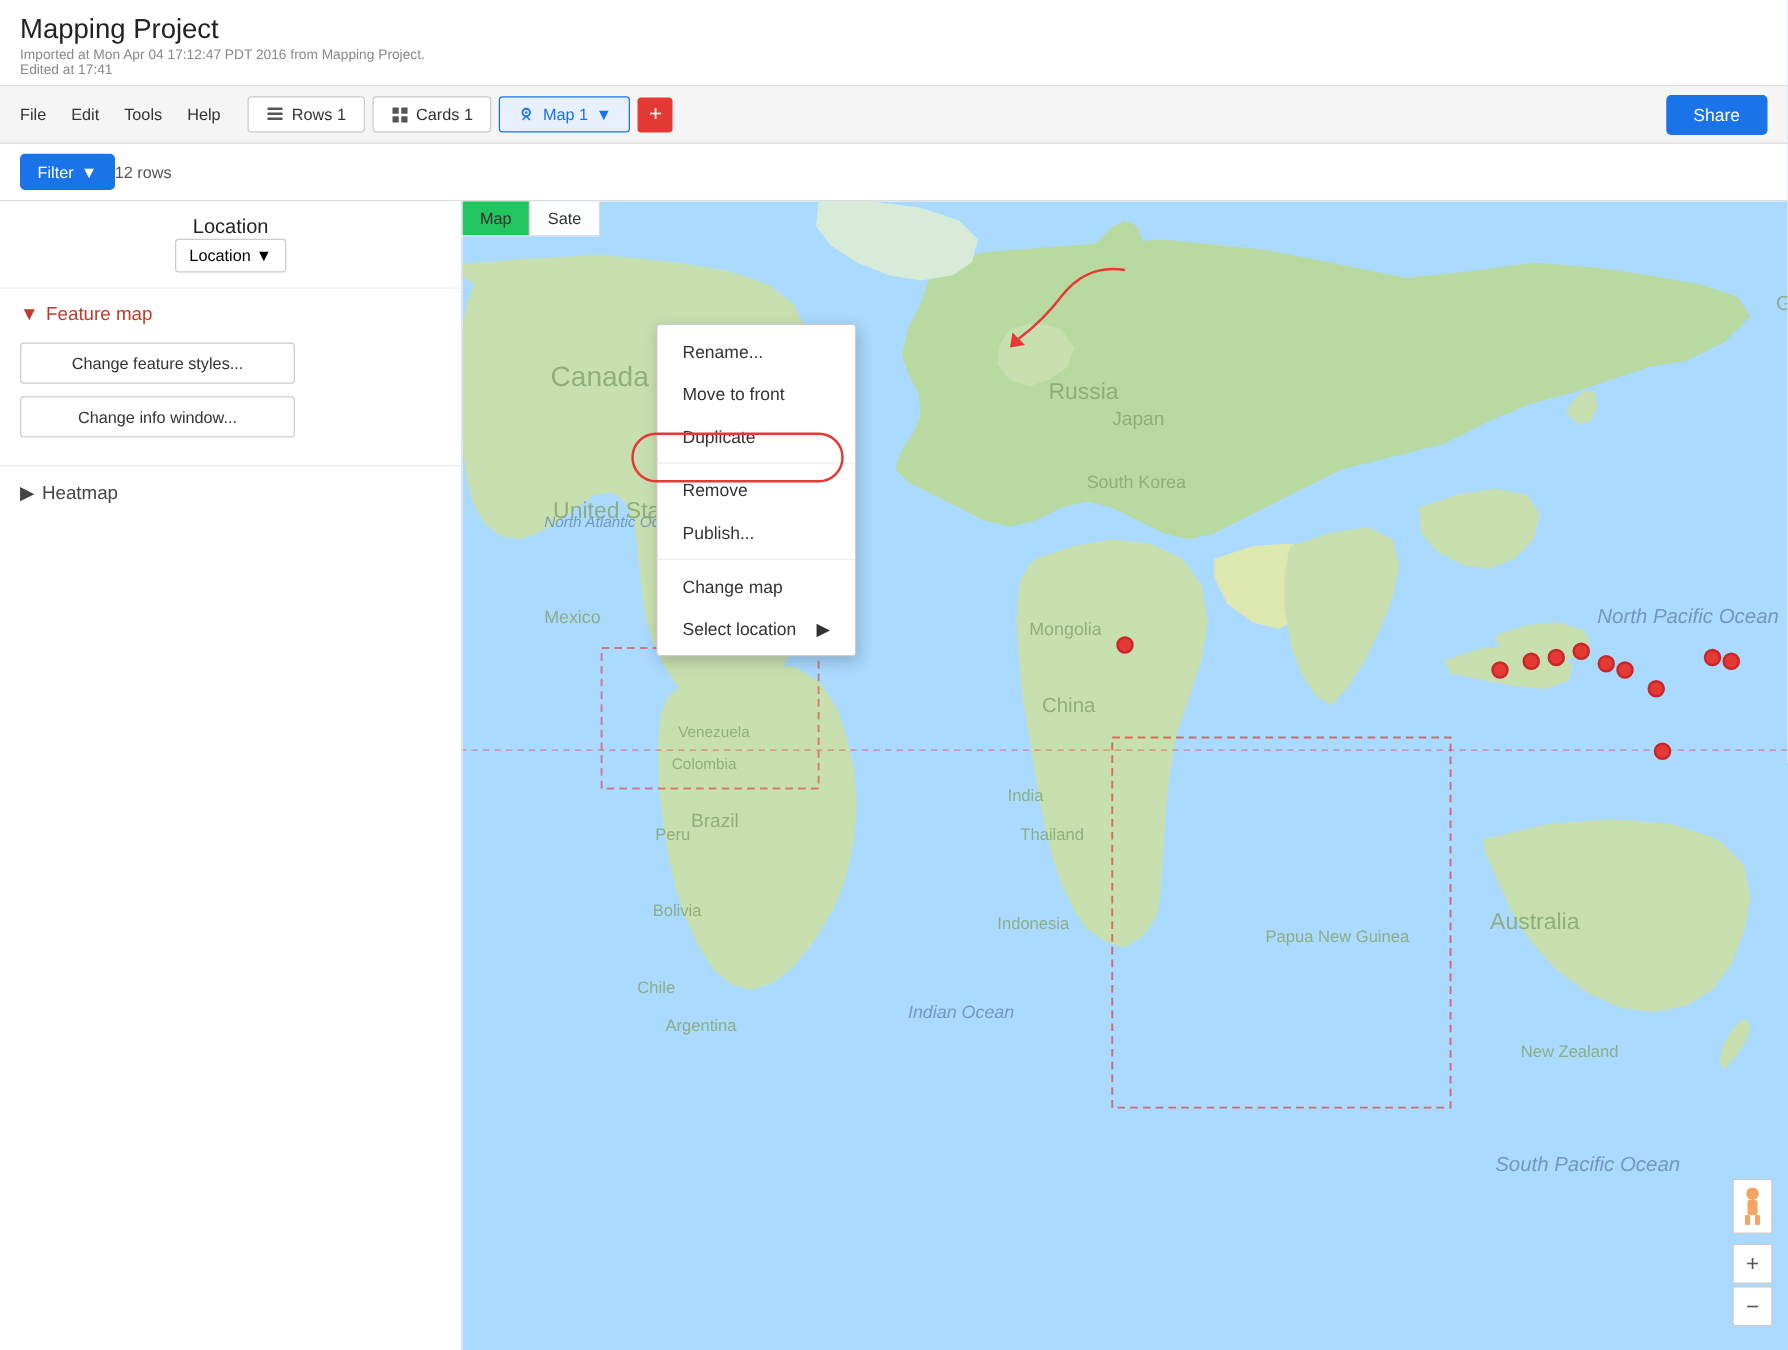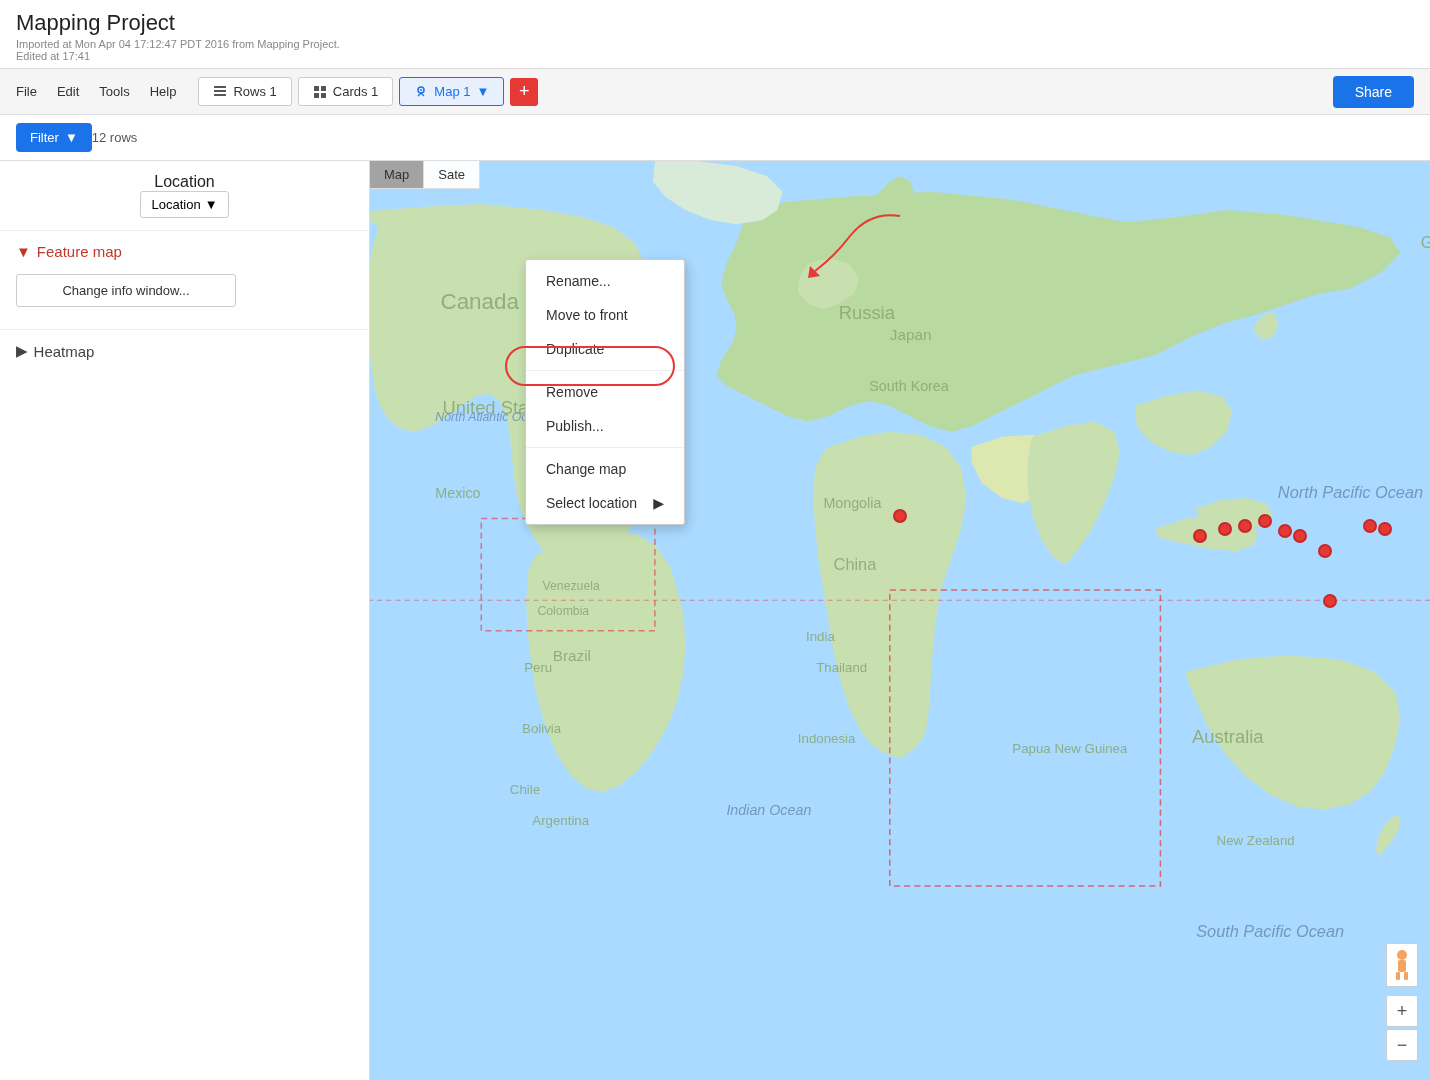--- a/index.html
+++ b/index.html
@@ -50,21 +50,21 @@
 
     .heatmap-section { padding: 12px 16px; border-top: 1px solid #eee; }
     .heatmap-title { display: flex; align-items: center; gap: 6px; font-size: 15px; color: #444; font-weight: 500; cursor: pointer; }
 
     
     .map-area { flex: 1; position: relative; overflow: hidden; }
 
     
     .map-tabs { position: absolute; top: 0; left: 0; z-index: 10; display: flex; background: rgba(255,255,255,0.95); border-bottom: 1px solid #ddd; }
     .map-tab { padding: 6px 14px; font-size: 13px; cursor: pointer; border-right: 1px solid #ddd; color: #333; }
-    .map-tab.active { background: #a3a3a3; font-weight: 500; }
+    .map-tab.active { background: #22c55e; font-weight: 500; }
 
     
     .map-bg { width: 100%; height: 100%; position: absolute; top: 0; left: 0; }
 
     
     .map-controls { position: absolute; bottom: 60px; right: 12px; z-index: 20; display: flex; flex-direction: column; gap: 2px; }
     .map-ctrl-btn { width: 32px; height: 32px; background: #fff; border: 1px solid #ccc; border-radius: 2px; cursor: pointer; font-size: 18px; display: flex; align-items: center; justify-content: center; color: #555; }
     .pegman { width: 32px; height: 44px; background: #fff; border: 1px solid #ccc; border-radius: 2px; margin-bottom: 6px; display: flex; align-items: center; justify-content: center; }
 
     
@@ -154,20 +154,21 @@
         <span>Location</span>
         <span>▼</span>
       </div>
     </div>
 
     <div class="section">
       <div class="section-title">
         <span style="color:#c0392b;">▼</span>
         <span>Feature map</span>
       </div>
+      <button class="section-btn">Change feature styles...</button>
       <button class="section-btn">Change info window...</button>
     </div>
 
     <div class="heatmap-section">
       <div class="heatmap-title">
         <span>▶</span>
         <span>Heatmap</span>
       </div>
     </div>
   </div>

